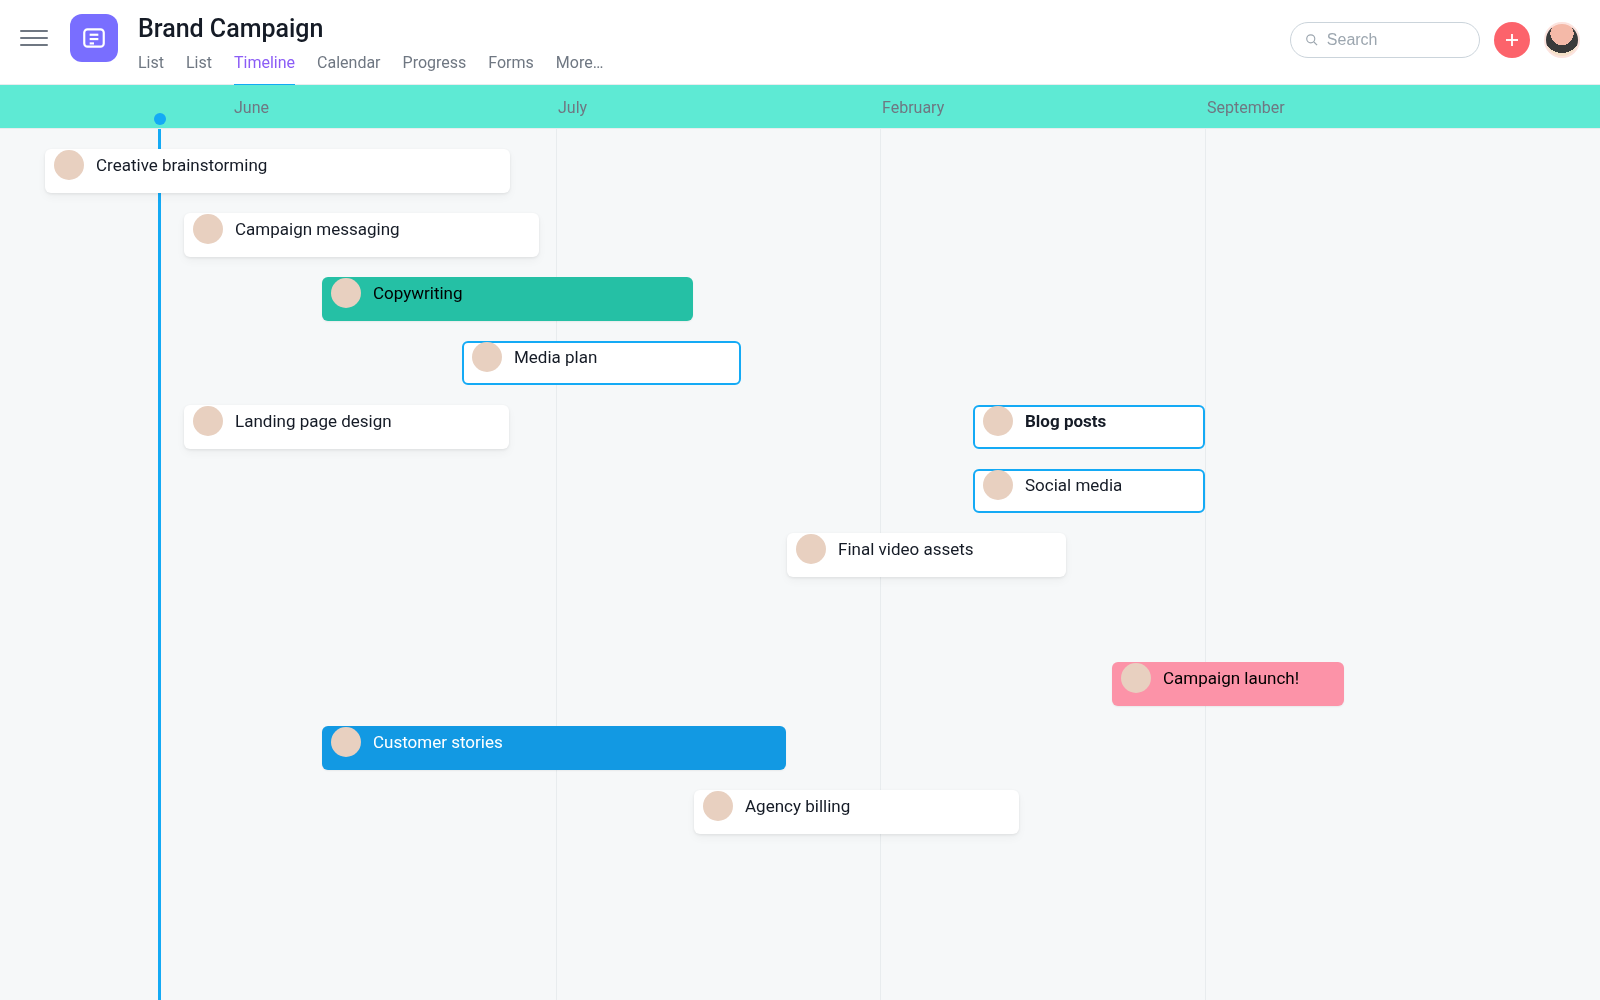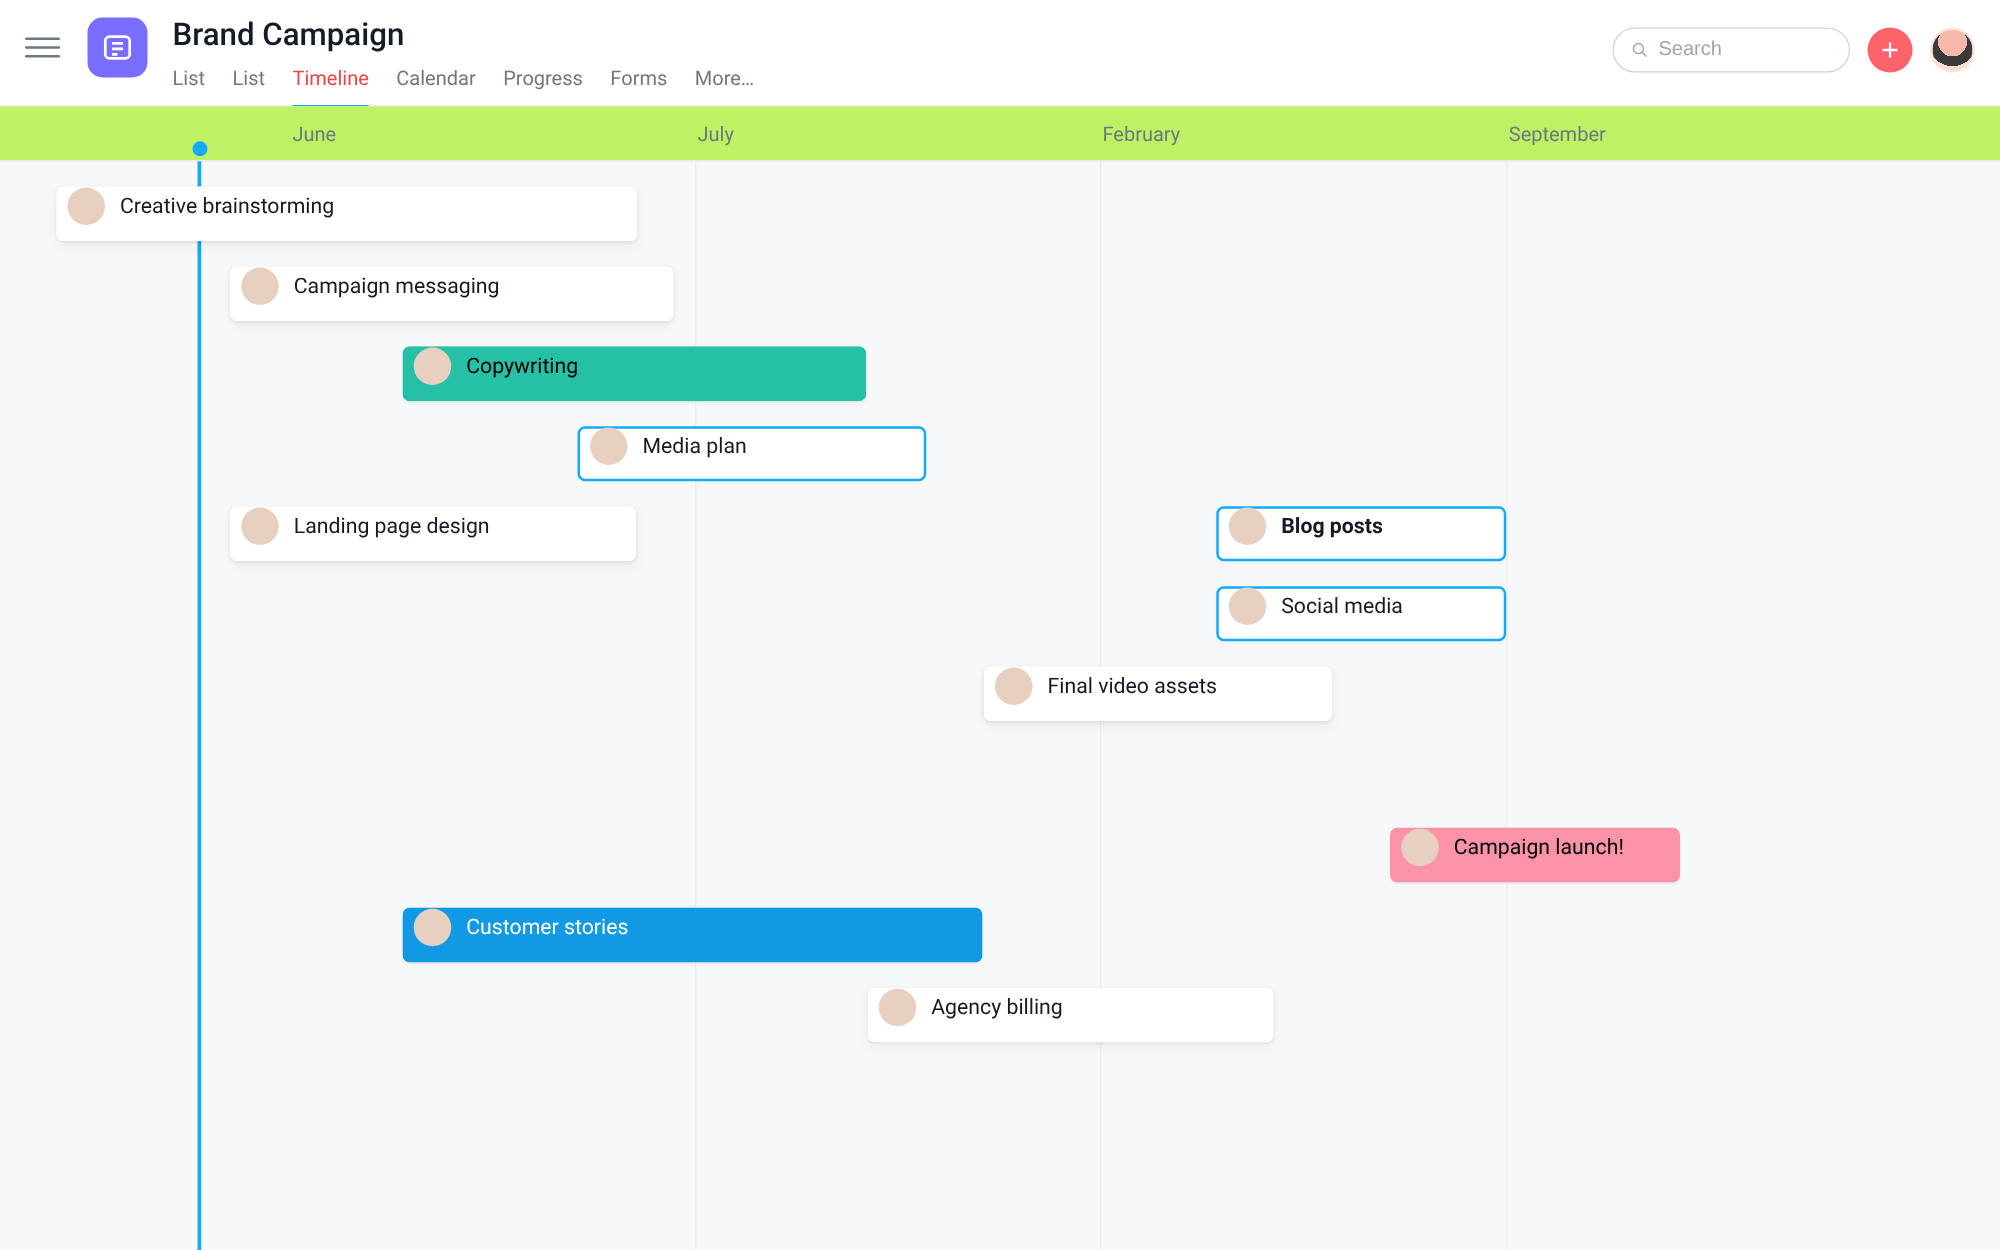--- a/index.html
+++ b/index.html
@@ -35,21 +35,21 @@
   .project-icon svg { width:26px; height:26px; stroke:#fff; fill:none; stroke-width:2; }
   .project-header-center { flex: 1; min-width: 0; }
   .project-title {
     font-size: 25px; font-weight: 500; color:#151b26; padding-top: 2px;
   }
   .tabs { display:flex; gap: 22px; margin-top: 10px; }
   .tab {
     font-size: 16px; color:#6f7782; cursor:pointer; padding-bottom: 12px;
     border-bottom: 3px solid transparent;
   }
-  .tab.active { color:#ef4444; border-bottom-color:#14aaf5; }
+  .tab.active { color:#8b5cf6; border-bottom-color:#14aaf5; }
 
   .header-right { display:flex; align-items:center; gap: 14px; margin-top: 10px; }
   .search {
     display:flex; align-items:center; gap:8px;
     width: 190px; height: 36px;
     border:1px solid #cbd4db; border-radius: 18px;
     padding: 0 14px; color:#9ca6af;
   }
   .search input {
     border:none; outline:none; font-size:16px; color:#6f7782; background:transparent;
@@ -65,21 +65,21 @@
   .me-avatar {
     width:36px; height:36px; border-radius:50%;
     background: radial-gradient(circle at 50% 30%, #f4b9a8 0 42%, #3a3a3a 42% 70%, #f4e0c8 70%);
     border: 2px solid #fce3de;
   }
 
   
   .timeline-wrap { position: relative; width: 100%; height: calc(1000px - 85px); background:#f6f8f9; overflow:hidden; }
   .month-header {
     position:absolute; top:0; left:0; right:0; height:44px;
-    background:#bef264; border-bottom:1px solid #e8ecee;
+    background:#5eead4; border-bottom:1px solid #e8ecee;
     z-index: 2;
     text-align: center;
   }
   .month-label {
     position:absolute; top:0; height:44px; display:flex; align-items:center;
     font-size:16px; color:#6f7782; padding-left:2px;
   }
   .month-line {
     position:absolute; top:44px; bottom:0; width:1px; background:#e8ecee;
     z-index:0;

